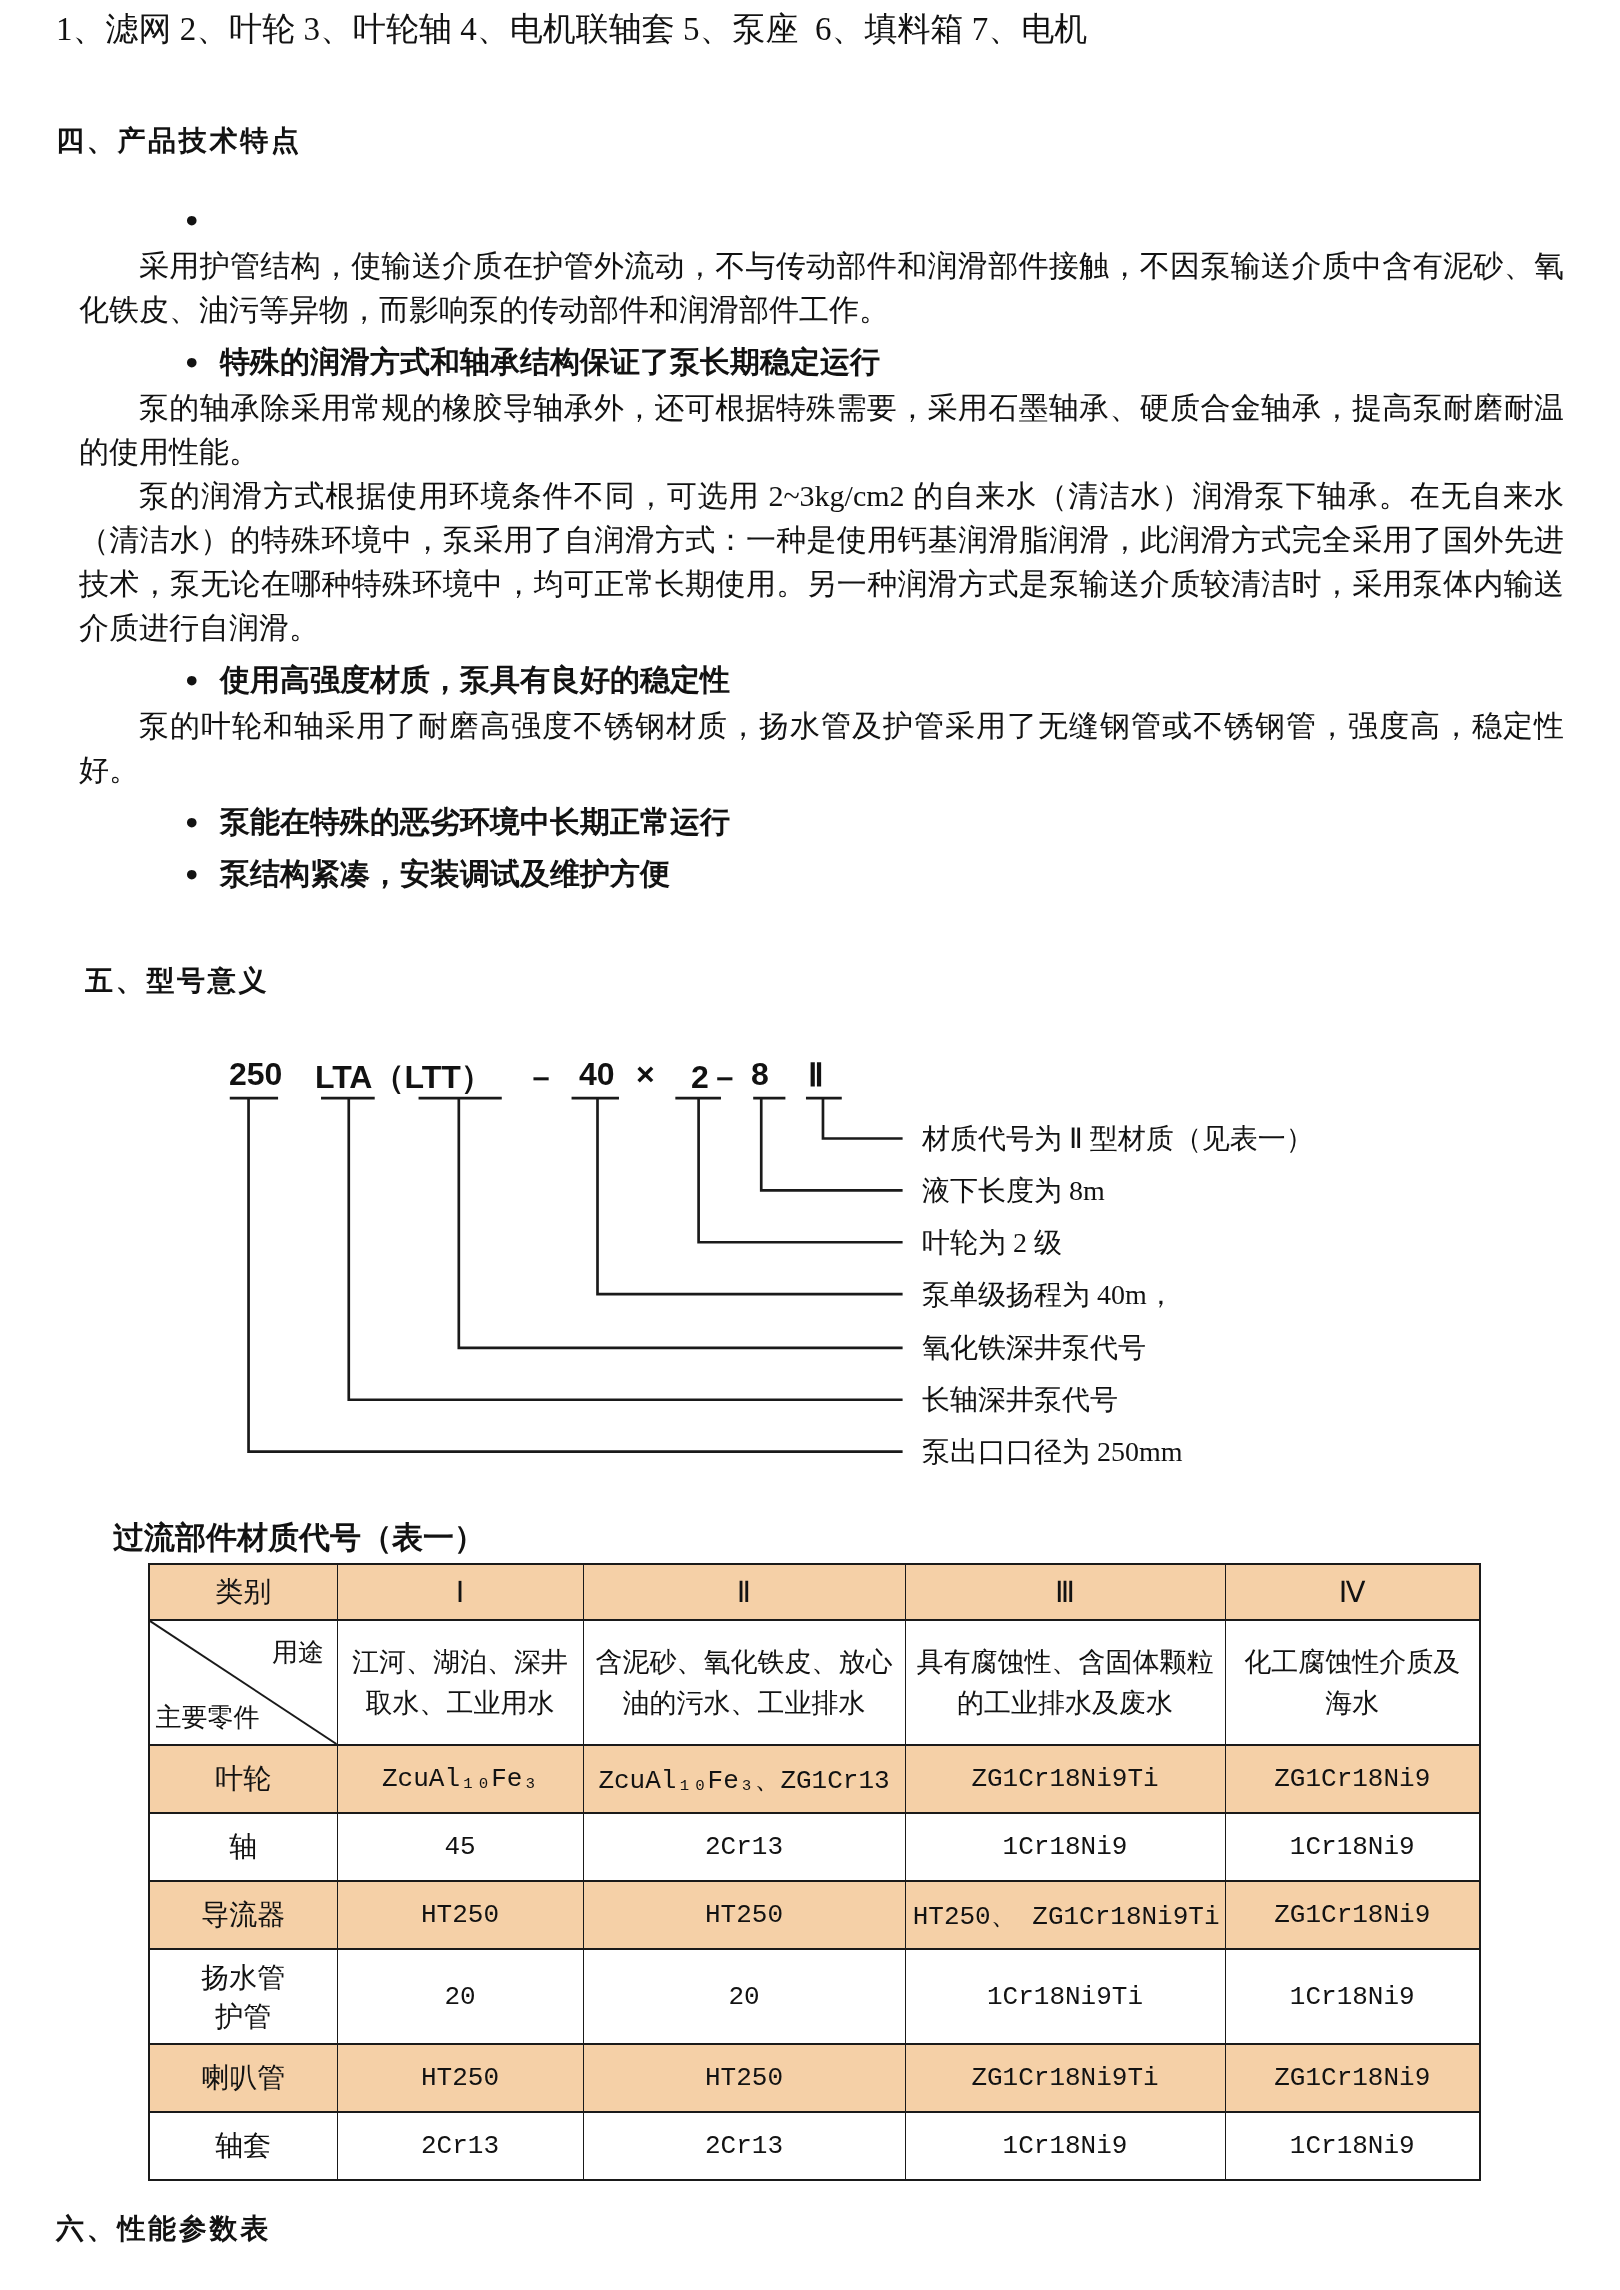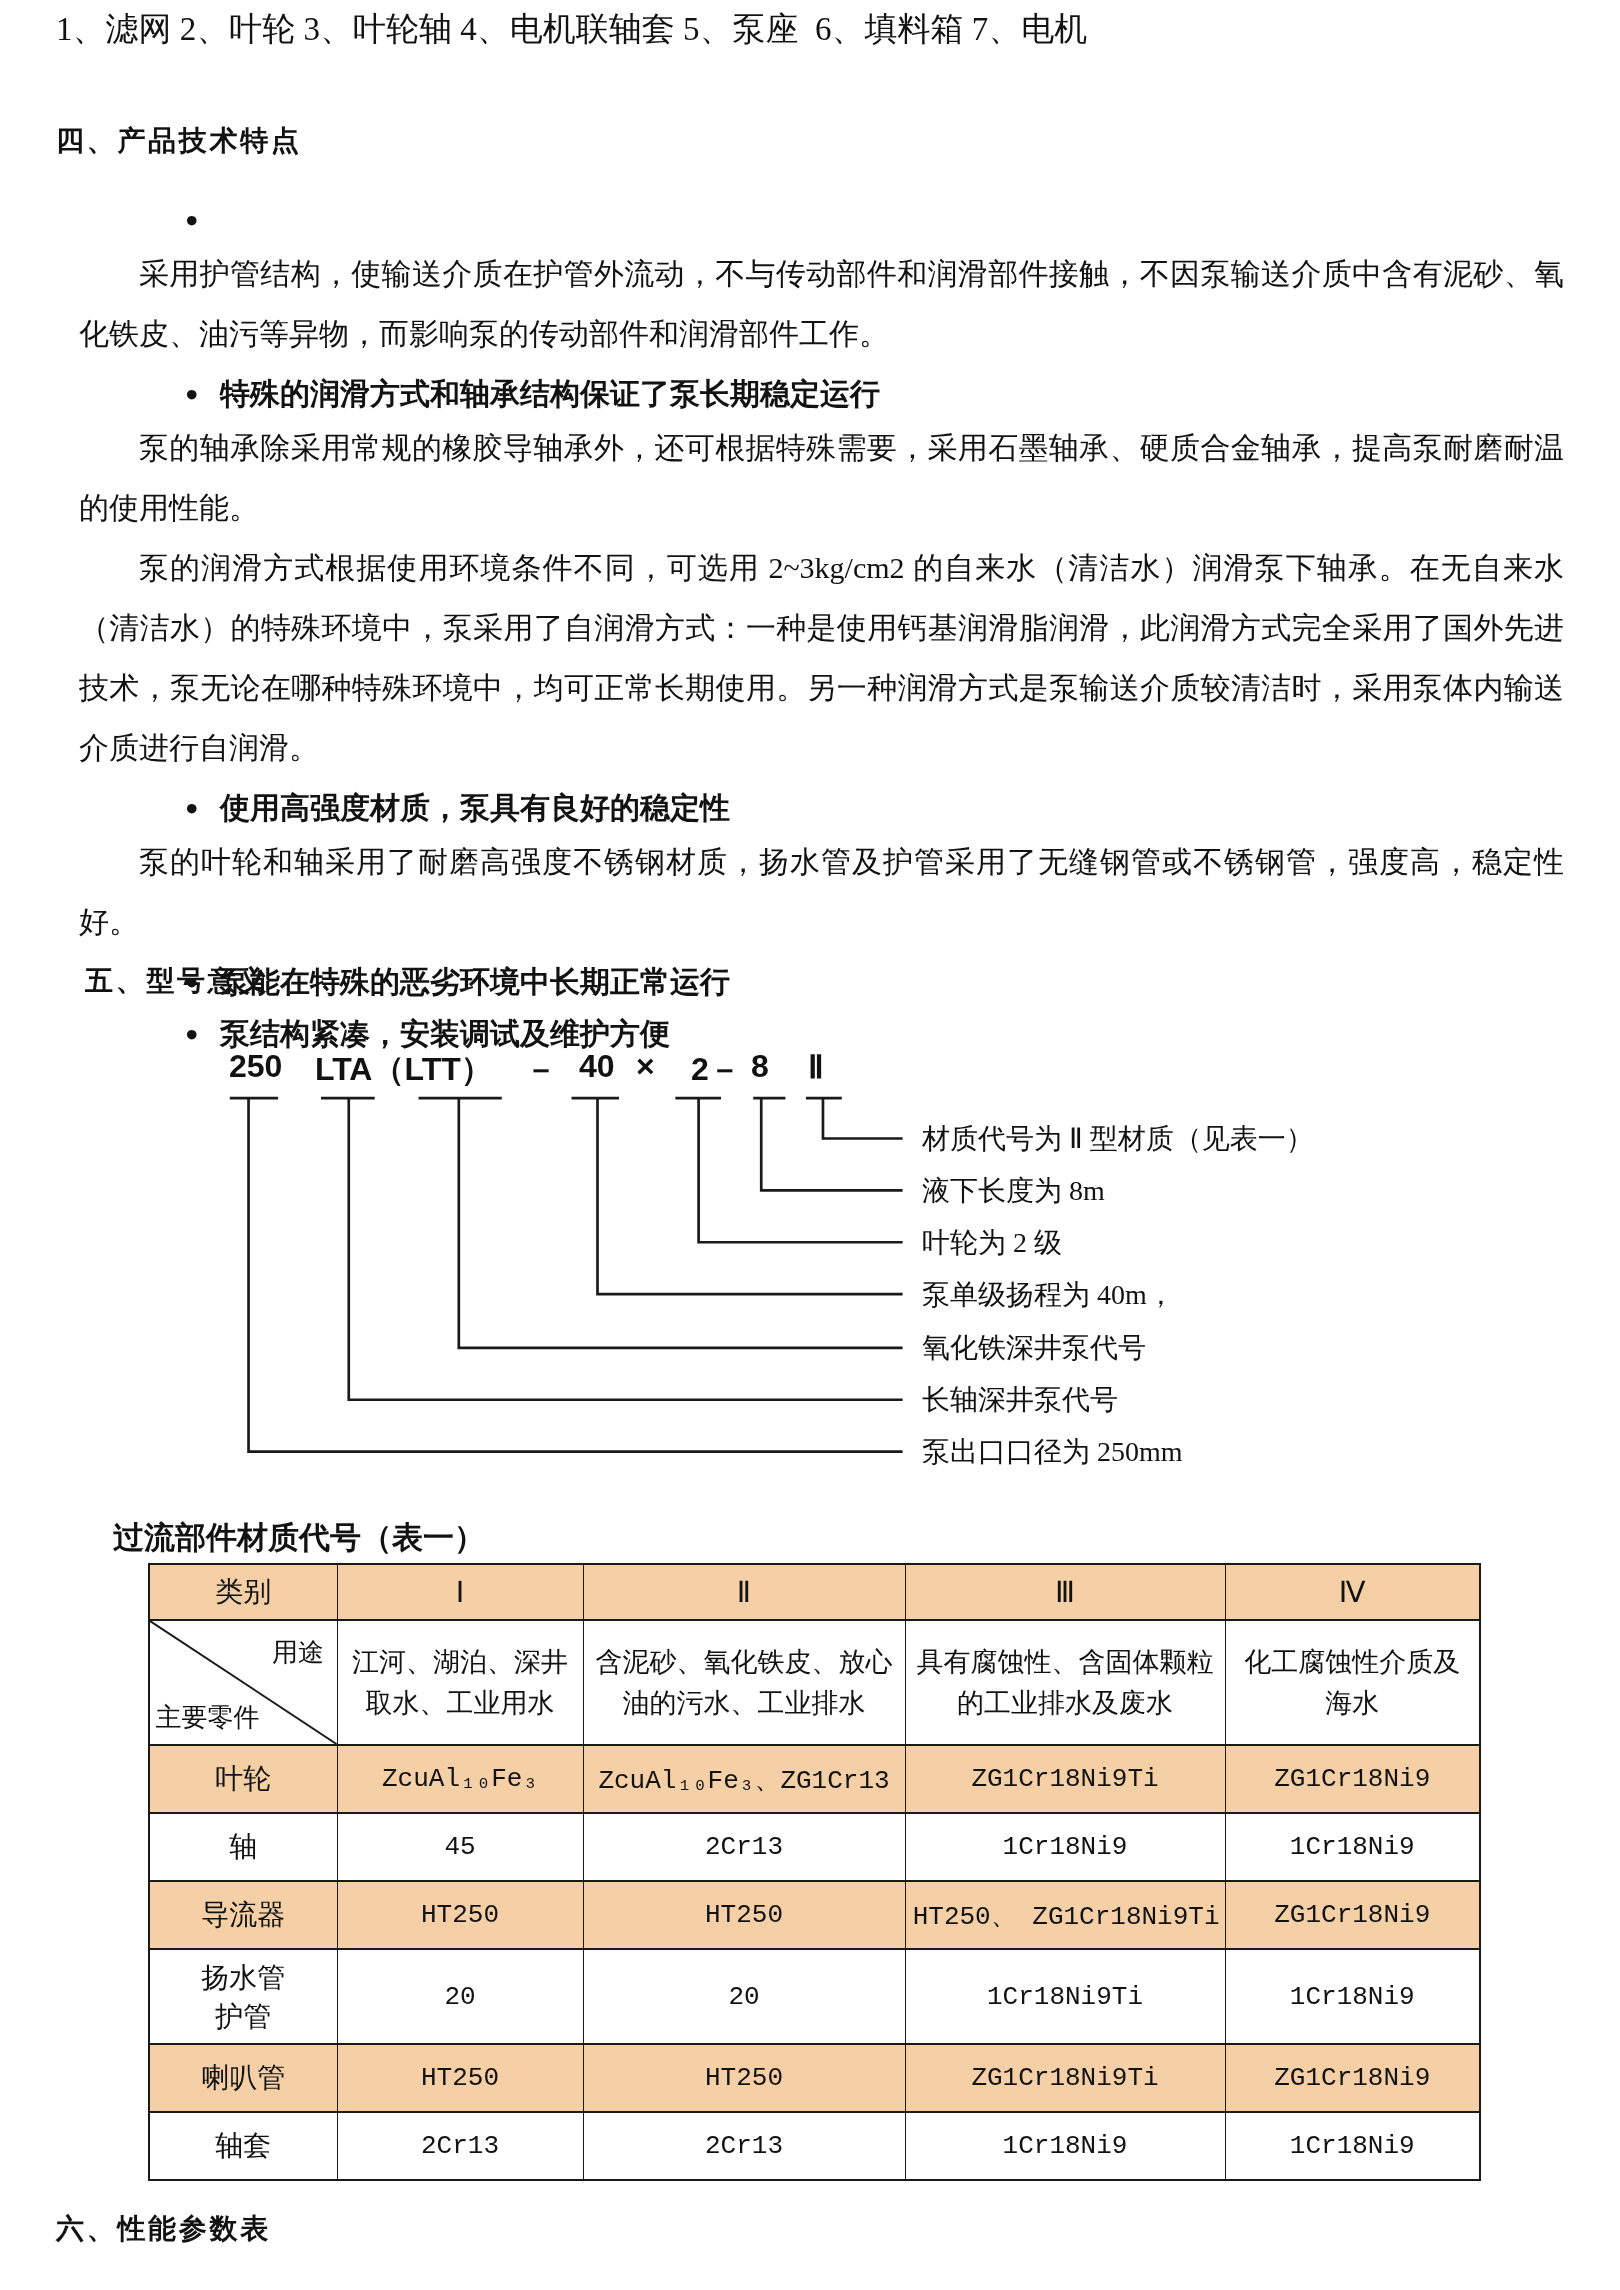--- a/index.html
+++ b/index.html
@@ -12,24 +12,24 @@
            font-family:"Liberation Sans",sans-serif;letter-spacing:2.7px;}
   #h-four{left:56px;top:122px;}
   #h-five{left:85px;top:962px;}
   #h-six{left:56px;top:2210px;}
 
   .features{position:absolute;left:79px;top:190px;width:1485px;}
   .bullet{display:flex;align-items:center;gap:21.5px;margin:7.2px 0 1.8px 106px;
           font-family:"Liberation Sans",sans-serif;font-weight:700;
           font-size:30px;line-height:45px;}
   .bullet .dot{font-size:22.4px;line-height:45px;}
-  .para{font-size:30px;line-height:60px;text-align:justify;text-indent:2em;margin:0;}
+  .para{font-size:30px;line-height:44px;text-align:justify;text-indent:2em;margin:0;}
 
   .diagram{position:absolute;left:0;top:1032px;width:1620px;height:510px;}
-  .model-part{position:absolute;top:16px;font-family:"Liberation Sans",sans-serif;
+  .model-part{position:absolute;top:24px;font-family:"Liberation Sans",sans-serif;
               font-weight:700;font-size:32px;white-space:pre;}
   .lines-svg{position:absolute;left:0;top:0;width:1620px;height:510px;}
   .dlabel{position:absolute;left:922px;font-size:28px;white-space:pre;}
 
   .tbl-title{position:absolute;left:113px;top:1517px;font-size:31px;font-weight:700;
              font-family:"Liberation Sans",sans-serif;}
 
   table.materials{position:absolute;left:148px;top:1563px;width:1332px;
                   border-collapse:collapse;table-layout:fixed;
                   border:2.7px solid #1a1a1a;}

